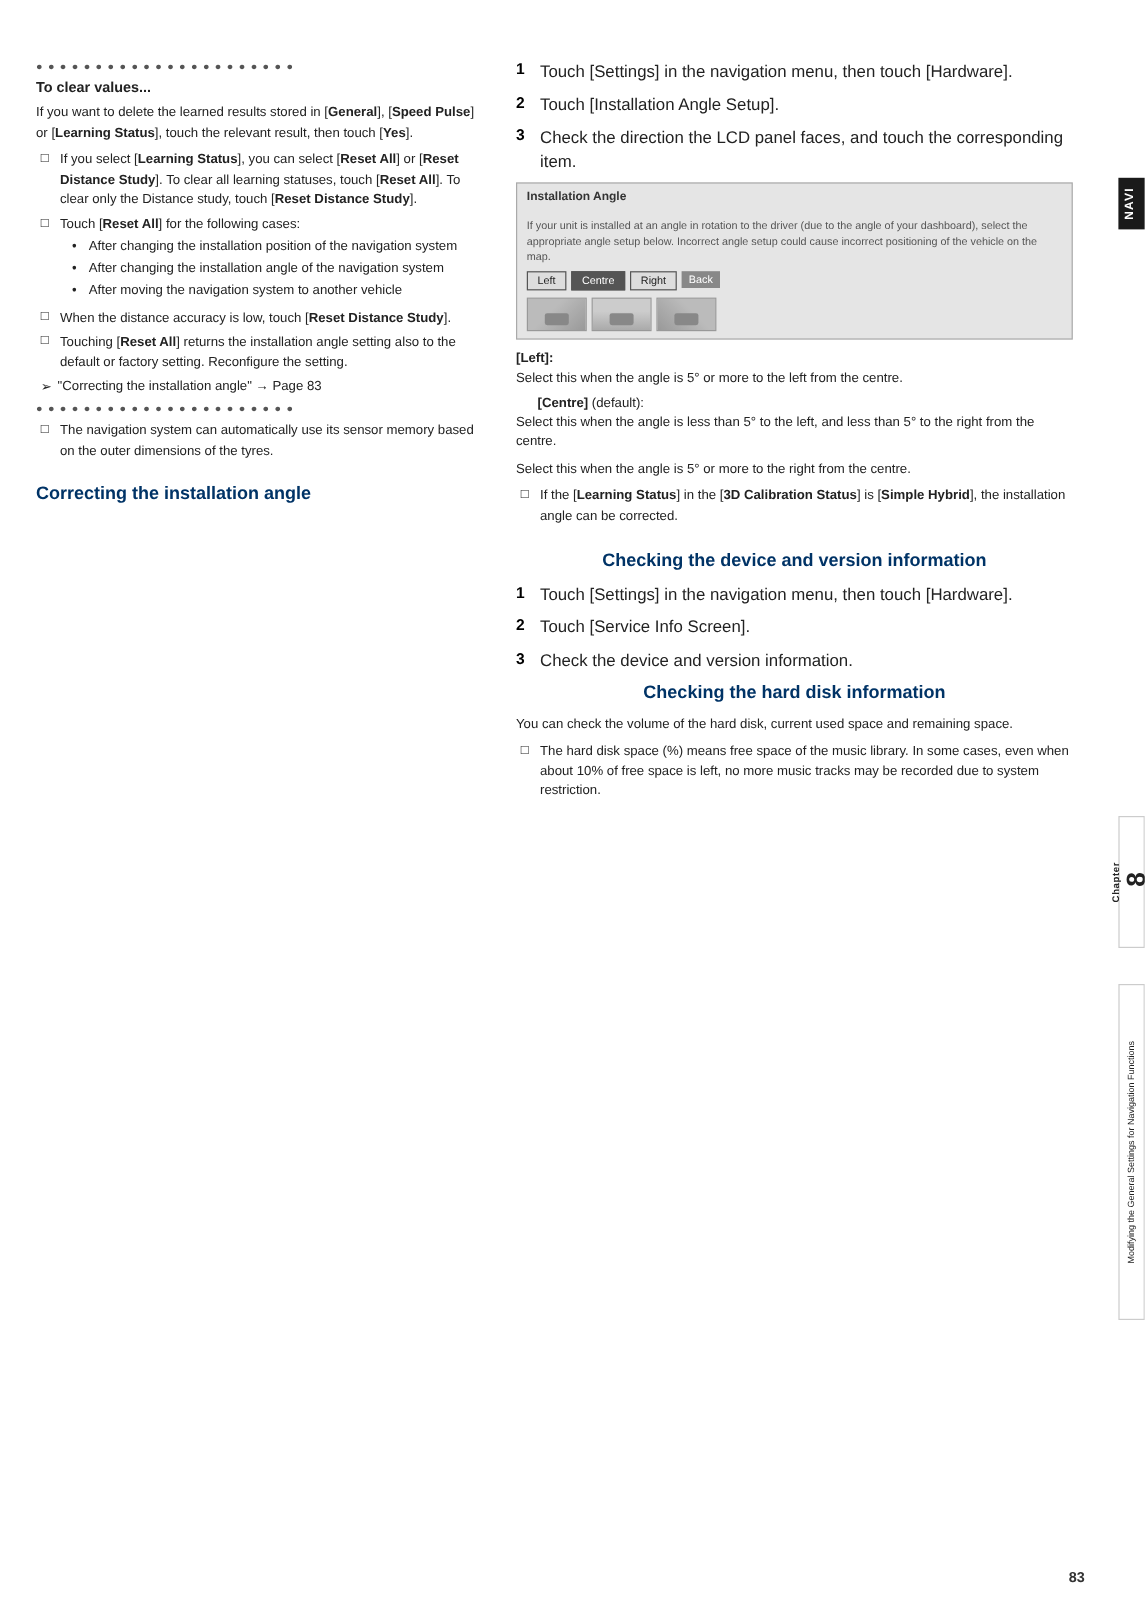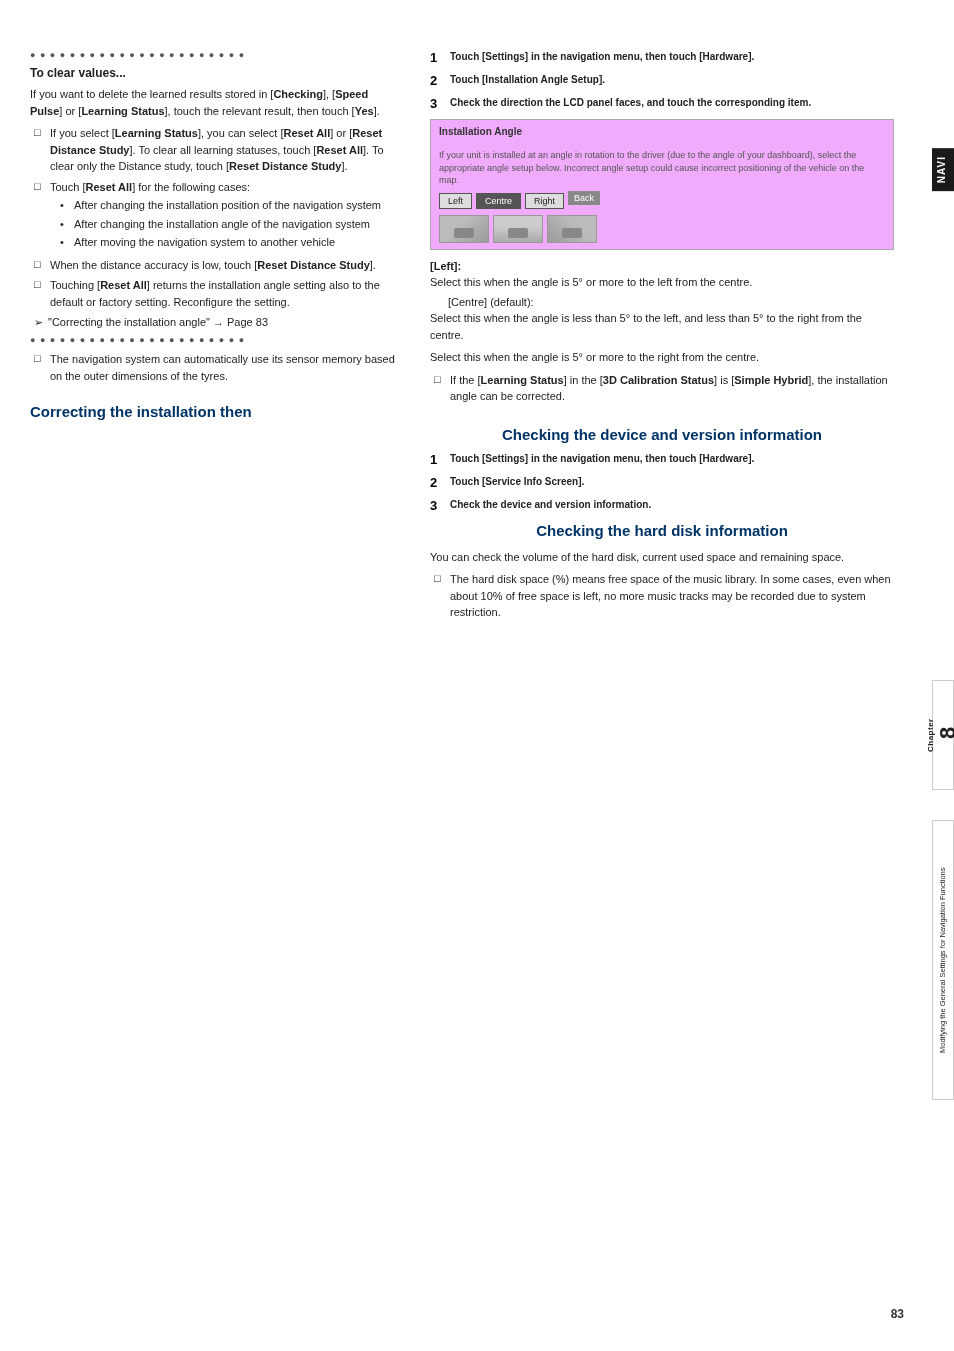--- a/index.html
+++ b/index.html
@@ -186,31 +186,31 @@
 
     .step-number {
       flex: 0 0 20px;
       font-size: 13px;
       font-weight: bold;
       color: #000;
     }
 
     .step-content {
       flex: 1;
-      font-size: 10px;
-      font-weight: bold;
+      font-size: 14px;
+      font-weight: normal;
       line-height: 1.4;
     }
 
     
     .angle-image-box {
       border: 1px solid #aaa;
       padding: 6px 8px;
       margin: 6px 0 10px 0;
-      background: #f0abfc;
+      background: #e5e5e5;
     }
 
     .angle-image-title {
       font-size: 10px;
       font-weight: bold;
       margin-bottom: 4px;
       color: #333;
     }
 
     .angle-image-text {
@@ -218,21 +218,21 @@
       color: #555;
       line-height: 1.4;
       margin-bottom: 6px;
       margin-top: 12px;
     }
 
     .angle-buttons {
       display: flex;
       gap: 4px;
       margin-bottom: 6px;
-      align-items: flex-start;
+      align-items: center;
     }
 
     .angle-btn {
       font-size: 9px;
       border: 1px solid #555;
       padding: 2px 8px;
       background: #ddd;
       color: #222;
     }
 
@@ -303,21 +303,21 @@
 <div class="page-container">
   <div class="two-col">
 
     <div class="left-col">
 
       <div class="dot-divider" style="font-size:9px; letter-spacing:1px; margin-top:10px;">● ● ● ● ● ● ● ● ● ● ● ● ● ● ● ● ● ● ● ● ● ●</div>
 
       <div class="section-title-small">To clear values...</div>
 
       <p class="body-text">
-        If you want to delete the learned results stored in [<b>Checking</b>], [<b>Speed Pulse</b>] or [<b>Learning Status</b>], touch the relevant result, then touch [<b>Yes</b>].
+        If you want to delete the learned results stored in [<b>General</b>], [<b>Speed Pulse</b>] or [<b>Learning Status</b>], touch the relevant result, then touch [<b>Yes</b>].
       </p>
 
       <div class="bullet-item">
         <div class="bullet-icon">□</div>
         <div class="bullet-content">
           If you select [<b>Learning Status</b>], you can select [<b>Reset All</b>] or [<b>Reset Distance Study</b>]. To clear all learning statuses, touch [<b>Reset All</b>]. To clear only the Distance study, touch [<b>Reset Distance Study</b>].
         </div>
       </div>
 
       <div class="bullet-item">
@@ -358,21 +358,21 @@
         <span>"Correcting the installation angle" → Page 83</span>
       </div>
 
       <div class="dot-divider" style="font-size:9px; letter-spacing:1px; margin-top:6px;">● ● ● ● ● ● ● ● ● ● ● ● ● ● ● ● ● ● ● ● ● ●</div>
 
       <div class="bullet-item" style="margin-top:4px;">
         <div class="bullet-icon">□</div>
         <div class="bullet-content">The navigation system can automatically use its sensor memory based on the outer dimensions of the tyres.</div>
       </div>
 
-      <div class="section-heading" style="margin-top:18px;">Correcting the installation then</div>
+      <div class="section-heading" style="margin-top:18px;">Correcting the installation angle</div>
 
 
     </div>
 
     <div class="right-col">
 
       <div class="numbered-step" style="margin-top:10px;">
         <div class="step-number">1</div>
         <div class="step-content">Touch [Settings] in the navigation menu, then touch [Hardware].</div>
       </div>
@@ -402,21 +402,21 @@
           <div class="angle-thumb" style="background:linear-gradient(225deg,#bbb 40%,#999 100%);"></div>
         </div>
       </div>
 
       <p style="font-size:11px; margin-bottom:2px;">
         <span style="font-weight:bold;margin-top:11px;">[Left]:</span>
       </p>
       <p class="body-text">Select this when the angle is 5° or more to the left from the centre.</p>
 
       <p style="font-size:11px; margin-bottom:2px;">
-        <span style="font-weight:normal;padding-left:18px;">[Centre]</span><span> (default)</span><span>:</span>
+        <span style="font-weight:bold;padding-left:18px;">[Centre]</span><span> (default)</span><span>:</span>
       </p>
       <p class="body-text">Select this when the angle is less than 5° to the left, and less than 5° to the right from the centre.</p>
 
       <p class="body-text">Select this when the angle is 5° or more to the right from the centre.</p>
 
       <div class="bullet-item">
         <div class="bullet-icon">□</div>
         <div class="bullet-content">
           If the [<b>Learning Status</b>] in the [<b>3D Calibration Status</b>] is [<b>Simple Hybrid</b>], the installation angle can be corrected.
         </div>

